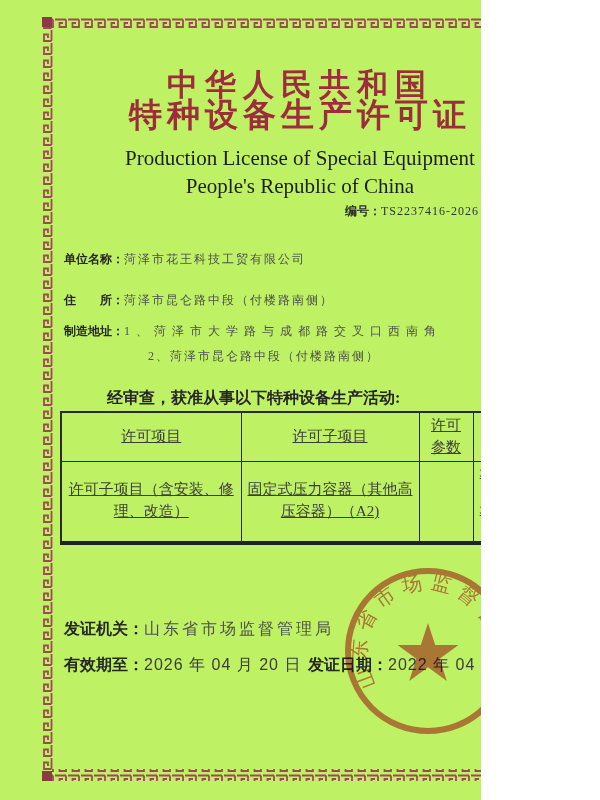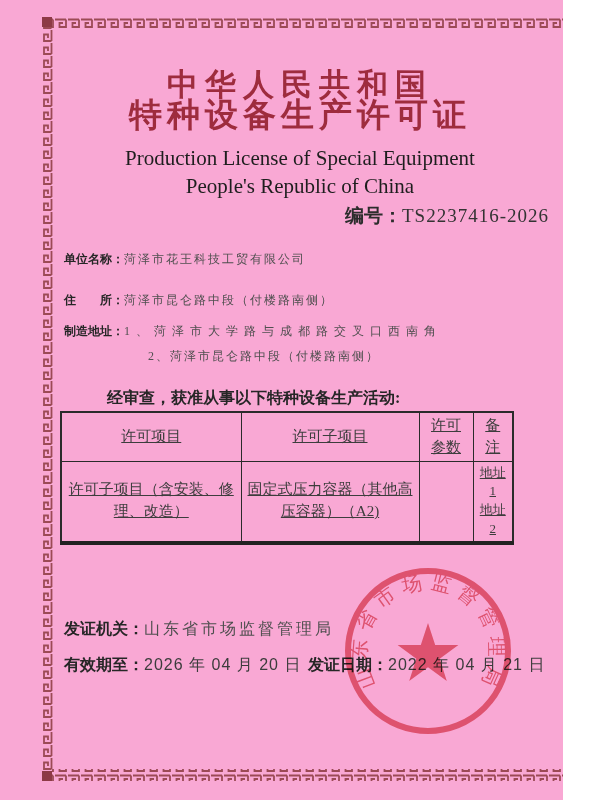--- a/index.html
+++ b/index.html
@@ -1,31 +1,31 @@
 <!DOCTYPE html>
 <html><head>
 <meta charset="utf-8">
 <style>
   html,body{margin:0;padding:0;}
   .paper{
-    position:relative;width:563px;height:800px;overflow:hidden;
-    background:#f9a8d4;
+    position:relative;width:481px;height:800px;overflow:hidden;
+    background:#bef264;
     font-family:"Liberation Serif", serif;
     color:#3a3a3a;
   }
   .frame-svg{position:absolute;left:42px;top:17px;}
   .abs{position:absolute;}
   .center{left:0;width:600px;text-align:center;}
   .title-cn{font-weight:bold;color:#9e2c3e;}
   .title-cn1{top:64px;font-size:31px;letter-spacing:7px;}
   .title-cn2{top:93px;font-size:33px;letter-spacing:5px;}
   .title-en{color:#1e1e1e;font-size:21px;}
   .title-en1{top:146px;}
   .title-en2{top:174px;}
-  .lic-no{top:203px;left:345px;font-size:19px;}
+  .lic-no{top:203px;left:345px;font-size:12px;}
   .lic-no .lbl{font-weight:bold;color:#2c2c2c;}
   .lic-no .val{letter-spacing:1px;color:#333;}
   .field{left:64px;font-size:12px;white-space:nowrap;}
   .field .lbl{font-weight:bold;color:#262626;}
   .field .val{color:#4f4f4f;letter-spacing:2px;}
   .f-unit{top:251px;}
   .f-addr{top:292px;}
   .f-mfg1{top:323px;}
   .f-mfg1 .val{letter-spacing:6px;}
   .f-mfg2{top:348px;left:148px;}

